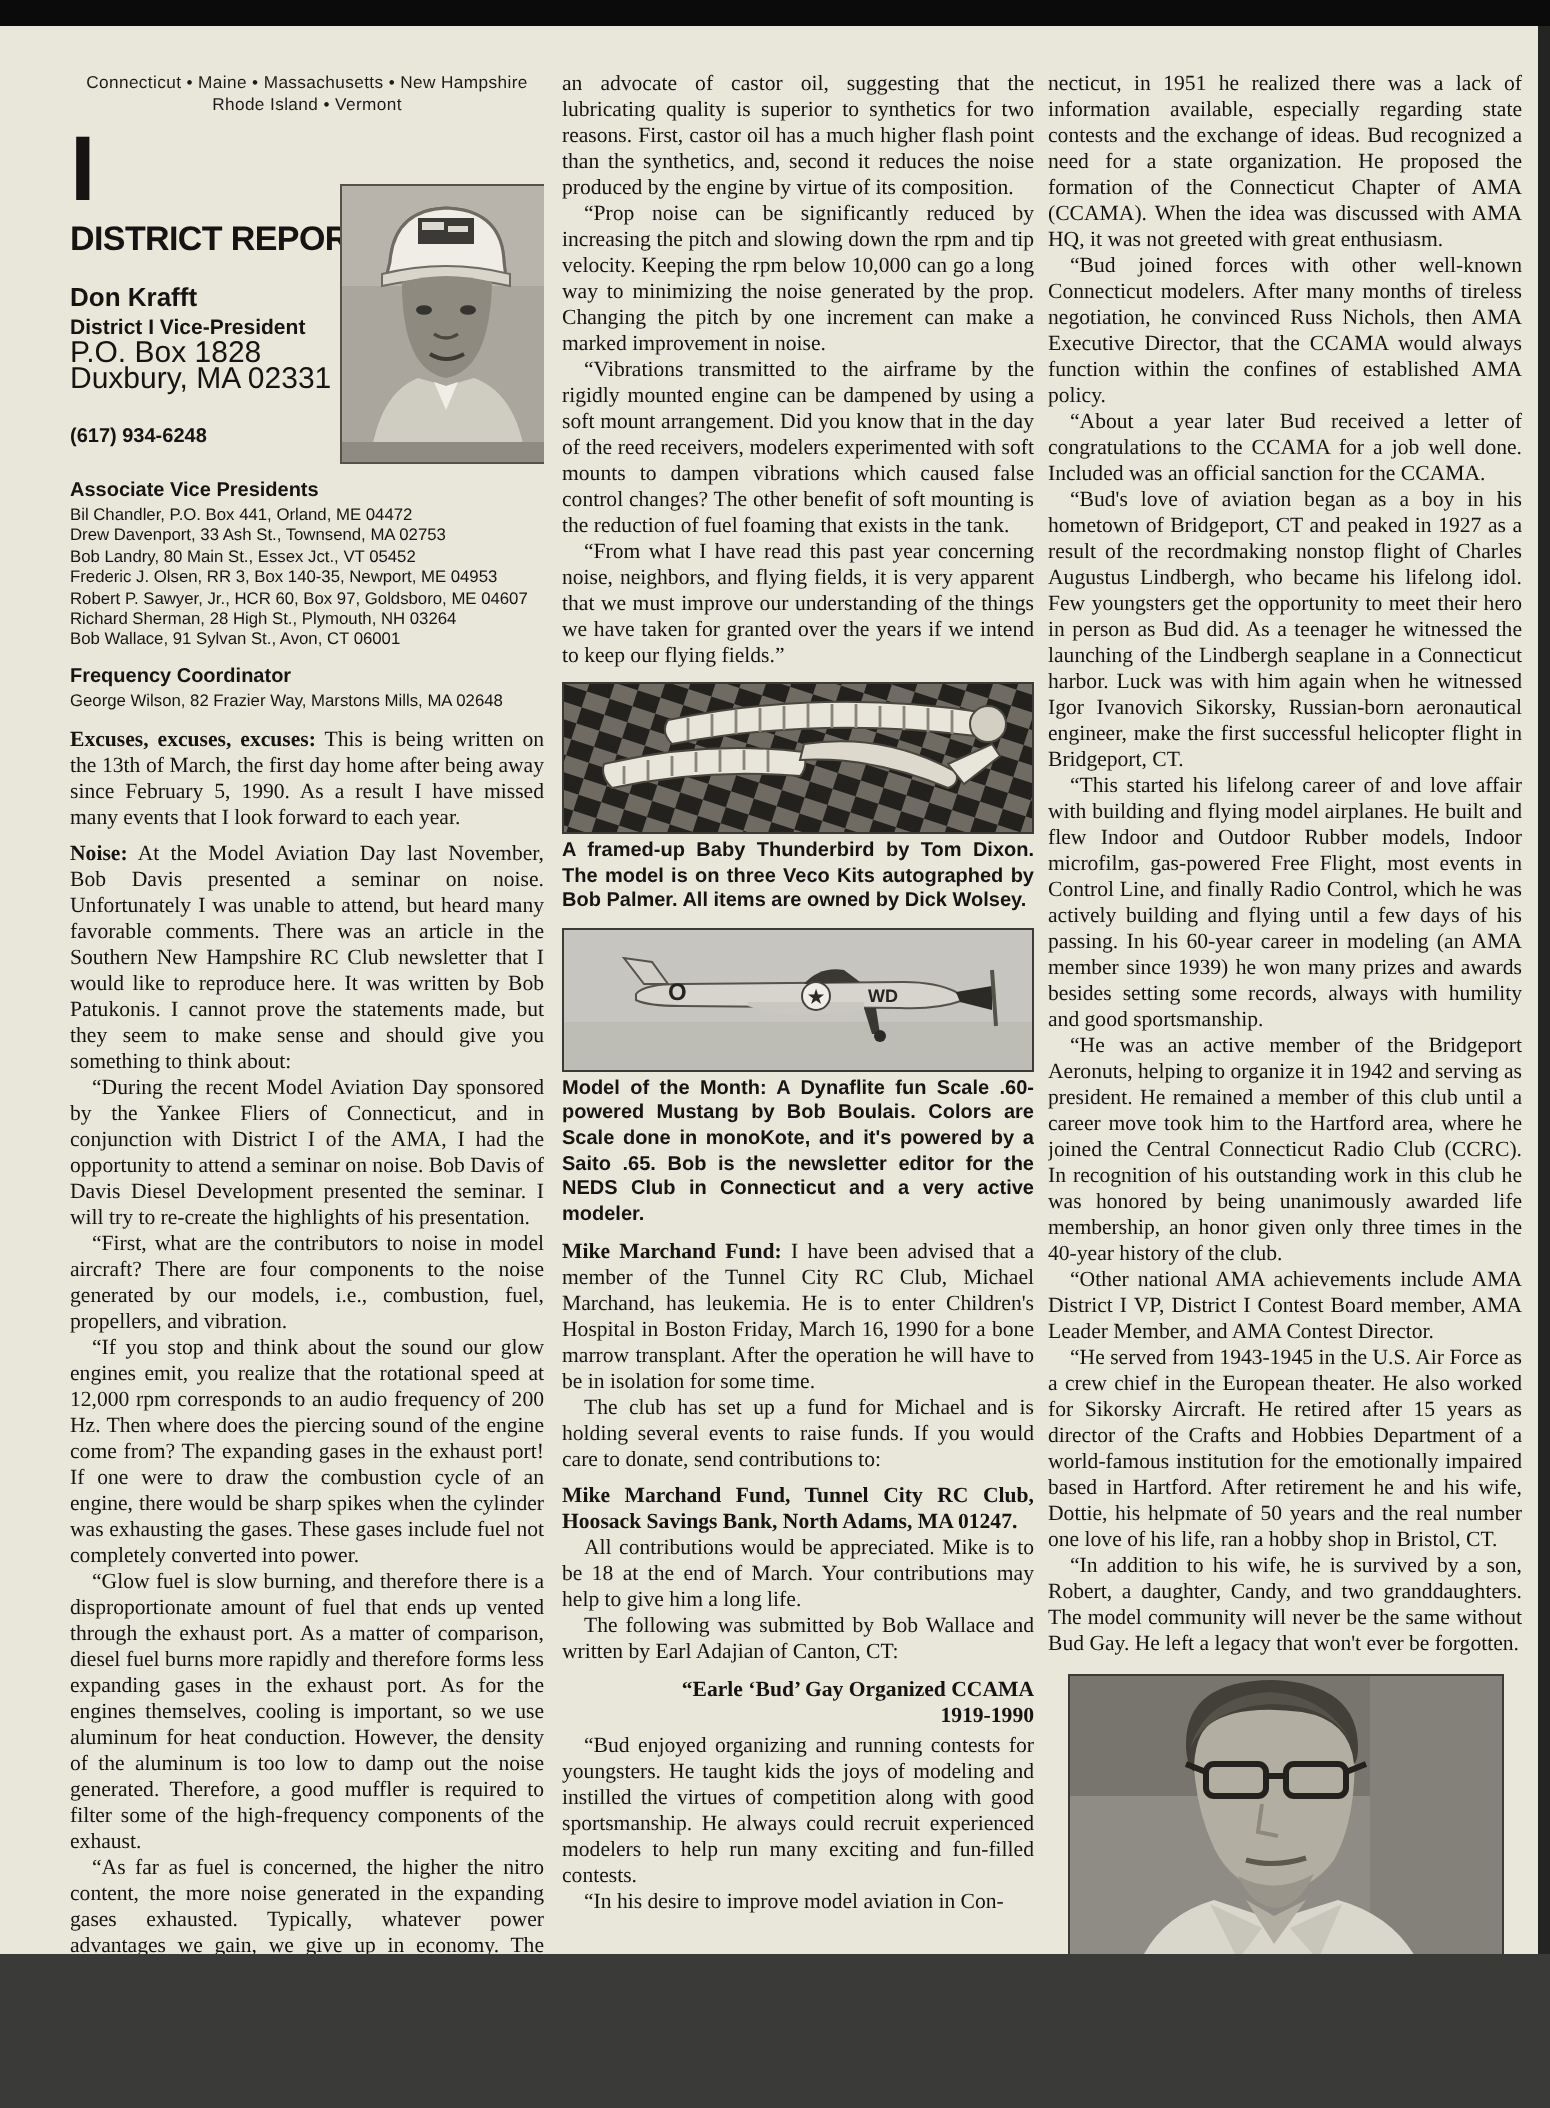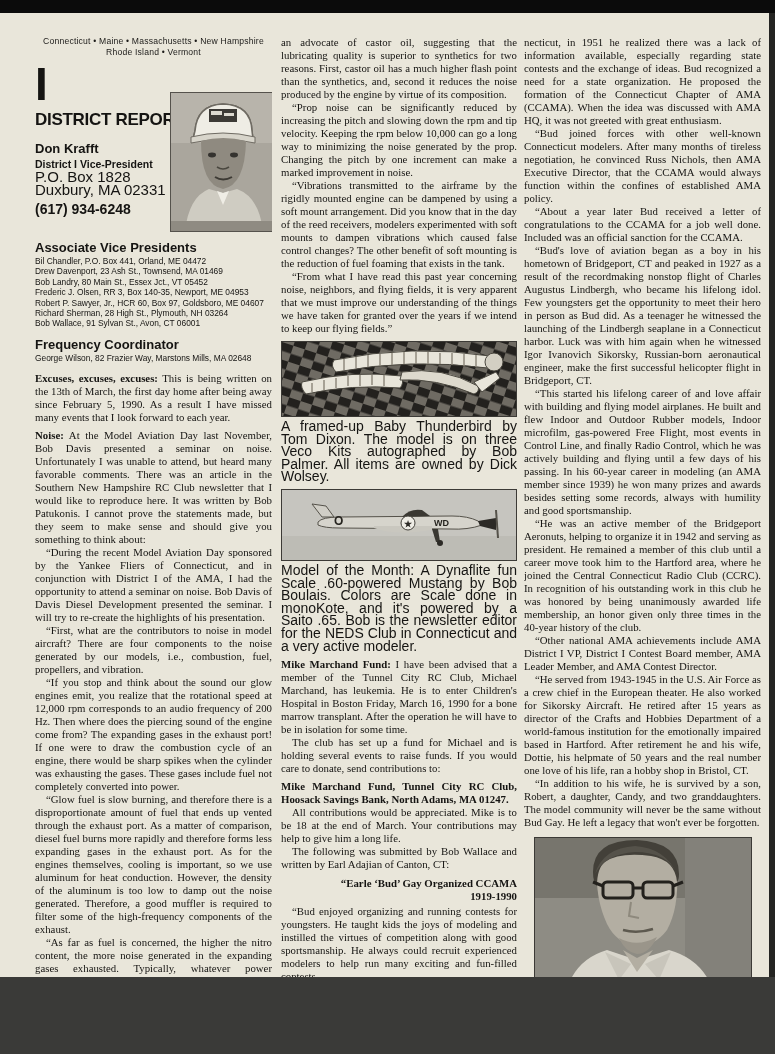--- a/index.html
+++ b/index.html
@@ -21,34 +21,34 @@
   .mast{position:relative;height:272px;}
   .mast-photo{position:absolute;left:135px;top:28px;width:102px;height:138px;
               border:1px solid #55524c;background:#b4b0a7;}
   .letter-i{font-family:"Liberation Sans",sans-serif;font-weight:bold;font-size:46px;
             line-height:40px;margin-top:6px;}
   .dr-title{font-family:"Liberation Sans",sans-serif;font-weight:bold;font-size:17px;
             letter-spacing:-.3px;margin-top:6px;}
   .officer-name{font-family:"Liberation Sans",sans-serif;font-weight:bold;font-size:13px;margin-top:11px;}
   .officer-title{font-family:"Liberation Sans",sans-serif;font-weight:bold;font-size:10.5px;margin-top:2px;}
   .addr{font-family:"Liberation Sans",sans-serif;font-size:15px;line-height:13px;}
-  .phone{font-family:"Liberation Sans",sans-serif;font-weight:bold;font-size:14px;margin-top:5px;}
-  .sub-head{font-family:"Liberation Sans",sans-serif;font-weight:bold;font-size:13px;margin-top:8px;}
+  .phone{font-family:"Liberation Sans",sans-serif;font-weight:bold;font-size:10px;margin-top:17px;}
+  .sub-head{font-family:"Liberation Sans",sans-serif;font-weight:bold;font-size:10px;margin-top:8px;}
   .roster{font-family:"Liberation Sans",sans-serif;font-size:8.4px;line-height:10.4px;margin-top:1px;}
   .roster div{white-space:nowrap;}
 
   
   .para{margin:0;text-align:justify;font-size:10.8px;line-height:13px;font-family:Liberation Serif, serif;}
   .para.indent{text-indent:11px;}
   .para.has-lead{margin-top:5px;}
   .lead{font-weight:bold;}
 
   
   figure{margin:6px 0 3px 0;padding:0;}
-  .figcaption{font-family:"Liberation Sans",sans-serif;font-weight:normal;font-size:14px;
+  .figcaption{font-family:"Liberation Sans",sans-serif;font-weight:bold;font-size:10px;
               line-height:12.6px;text-align:justify;margin:2px 0 6px 0;}
   .figframe{display:block;border:1px solid #3c3a36;}
 
   .obit-head{font-size:10.8px;line-height:13px;font-weight:bold;text-align:right;margin:6px 0 2px 0;}
 
   .gay-caption{font-family:"Liberation Sans",sans-serif;font-weight:bold;font-size:10.6px;
                text-align:center;margin:5px 0 7px 0;}
 
   .footer{position:absolute;right:16px;top:1005px;font-family:"Liberation Sans",sans-serif;
           font-size:19px;color:#23221f;}
@@ -94,21 +94,21 @@
       <div class="officer-title">District I Vice-President</div>
       <div class="addr">P.O. Box 1828</div>
       <div class="addr">Duxbury, MA 02331</div>
       <div class="phone">(617) 934-6248</div>
     </div>
 
     <div class="sub-head" style="margin-top:-96px;">Associate Vice Presidents</div>
     <div class="roster">
 
     <div>Bil Chandler, P.O. Box 441, Orland, ME 04472</div>
-        <div>Drew Davenport, 23 Ash St., Townsend, MA 01469</div>
+        <div>Drew Davenport, 33 Ash St., Townsend, MA 02753</div>
         <div>Bob Landry, 80 Main St., Essex Jct., VT 05452</div>
         <div>Frederic J. Olsen, RR 3, Box 140-35, Newport, ME 04953</div>
         <div>Robert P. Sawyer, Jr., HCR 60, Box 97, Goldsboro, ME 04607</div>
         <div>Richard Sherman, 28 High St., Plymouth, NH 03264</div>
         <div>Bob Wallace, 91 Sylvan St., Avon, CT 06001</div>
       </div>
     <div class="sub-head">Frequency Coordinator</div>
     <div class="roster">George Wilson, 82 Frazier Way, Marstons Mills, MA 02648</div>
 
     <div style="margin-top:9px;">

